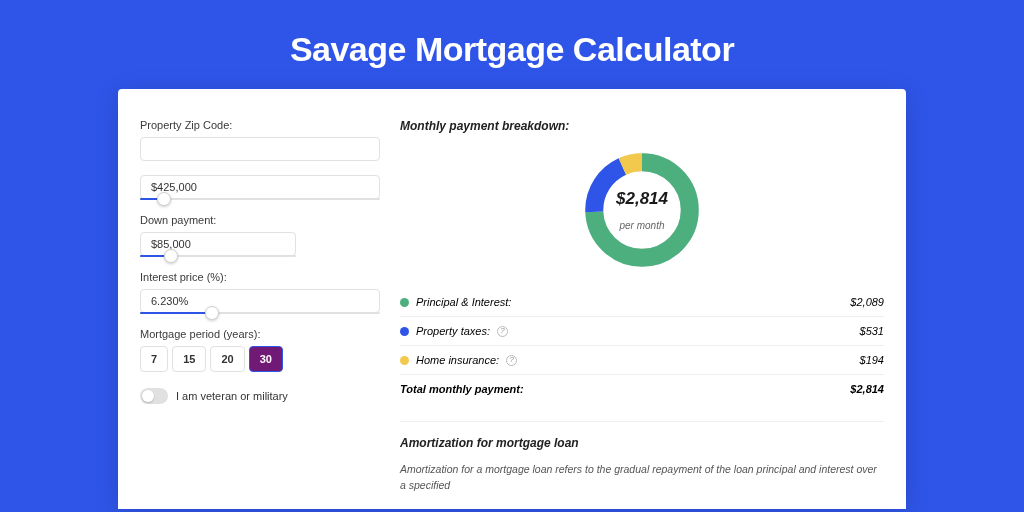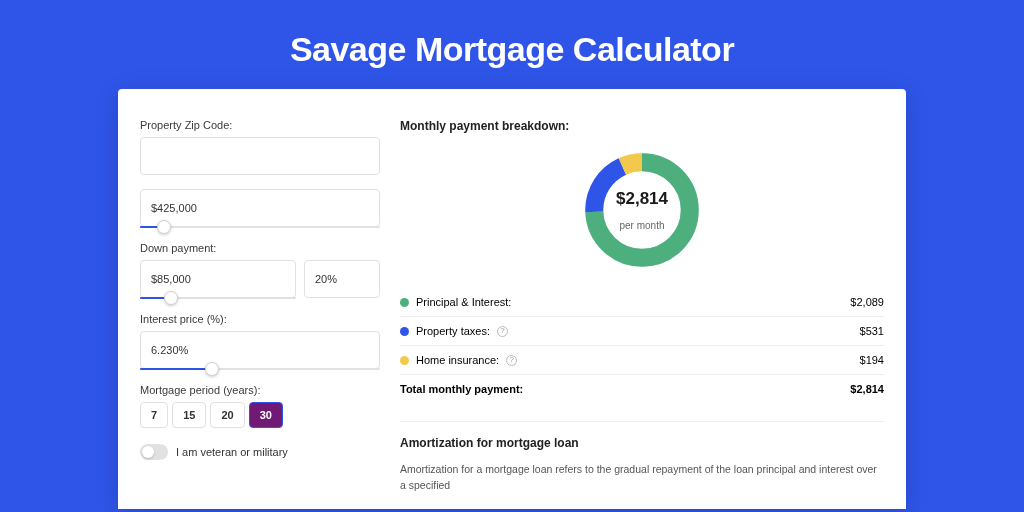--- a/index.html
+++ b/index.html
@@ -1,23 +1,23 @@
 <!DOCTYPE html>
 <html><head>
 <meta charset="utf-8">
 <style>
   * { box-sizing: border-box; margin: 0; padding: 0; }
   html, body { width: 1024px; height: 512px; overflow: hidden; font-family: -apple-system, BlinkMacSystemFont, "Segoe UI", Arial, sans-serif; }
   body { background: #2f55e8; }
   .page-title { color: #fff; font-size: 34px; font-weight: 700; text-align: center; padding: 30px 0 20px 0; letter-spacing: -0.5px; }
   .card { background: #fff; margin: 0 auto; width: 788px; height: 420px; border-radius: 4px 4px 0 0; box-shadow: 0 4px 24px rgba(0,0,0,0.15); display: flex; padding: 30px 22px 0 22px; gap: 20px; }
   .left { width: 240px; flex-shrink: 0; }
-  .right { flex: 1; }
+  .right { flex: 1; font-style: italic; }
   .form-label { font-size: 11px; color: #3a3a3a; margin-bottom: 6px; display: block; }
-  .input { width: 100%; height: 38px; border: 1px solid #e1e1e1; border-radius: 4px; padding: 0 10px; font-size: 11px; color: #333; background:#fff; }
+  .input { width: 100%; height: 24px; border: 1px solid #e1e1e1; border-radius: 4px; padding: 0 10px; font-size: 11px; color: #333; background:#fff; }
   .input::placeholder { color:#999;}
   .field { margin-bottom: 14px; position: relative; }
   .slider-track { position: relative; height: 2px; background: #e1e1e1; margin-top: -1px; border-radius: 1px; }
   .slider-fill { position: absolute; left:0; top:0; height:2px; background:#2f55e8; border-radius:1px; }
   .slider-thumb { position:absolute; top:50%; transform:translate(-50%,-50%); width:14px; height:14px; background:#fff; border:1px solid #d0d0d0; border-radius:50%; box-shadow:0 1px 3px rgba(0,0,0,0.2); }
   .row { display:flex; gap:8px; }
   .row .col-a{ flex: 0 0 65%;}
   .row .col-b{ flex: 1;}
   .period-row { display:flex; gap:4px; }
   .period-btn { flex:0 0 auto; padding: 6px 10px; font-size:11px; border:1px solid #e1e1e1; background:#fff; border-radius:4px; color:#333; cursor:pointer; font-weight:600;}
@@ -66,23 +66,20 @@
 
     <div class="field">
       <label class="form-label">Down payment:</label>
       <div class="row">
         <div class="col-a">
           <input class="input" value="$85,000" style="">
           <div class="slider-track">
             <div class="slider-fill" style="width: 20%;"></div>
             <div class="slider-thumb" style="left: 20%;"></div>
           </div>
-        </div>
-        <div class="col-b">
-          <input class="input" value="20%" style="">
         </div>
       </div>
     </div>
 
     <div class="field">
       <label class="form-label">Interest price (%):</label>
       <input class="input" value="6.230%" style="">
       <div class="slider-track">
         <div class="slider-fill" style="width: 30%;"></div>
         <div class="slider-thumb" style="left: 30%;"></div>

